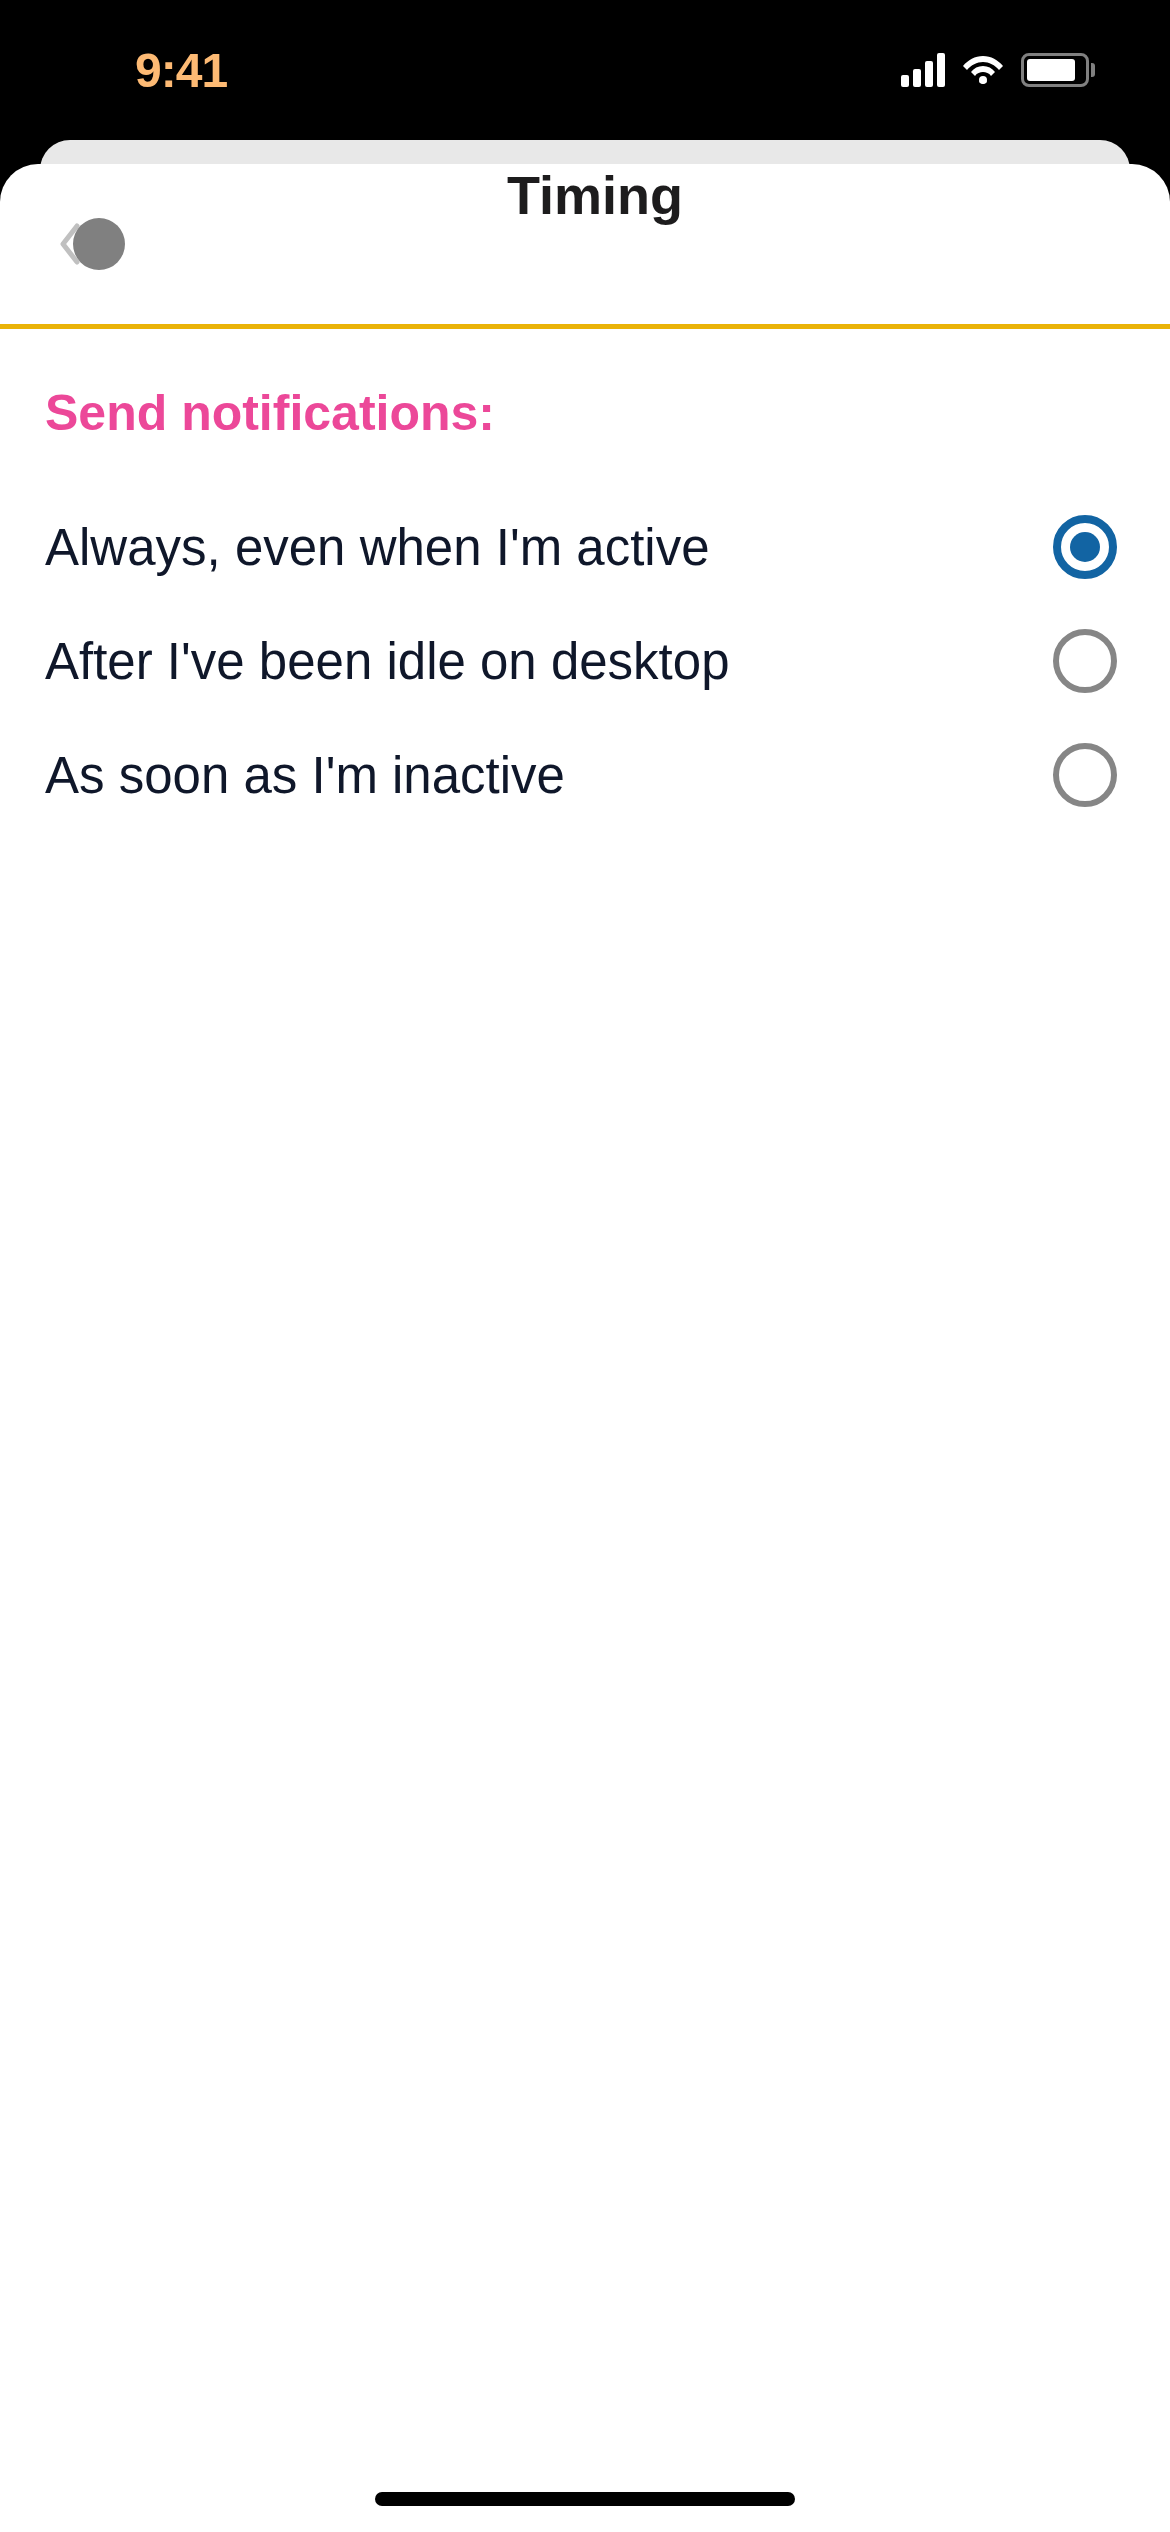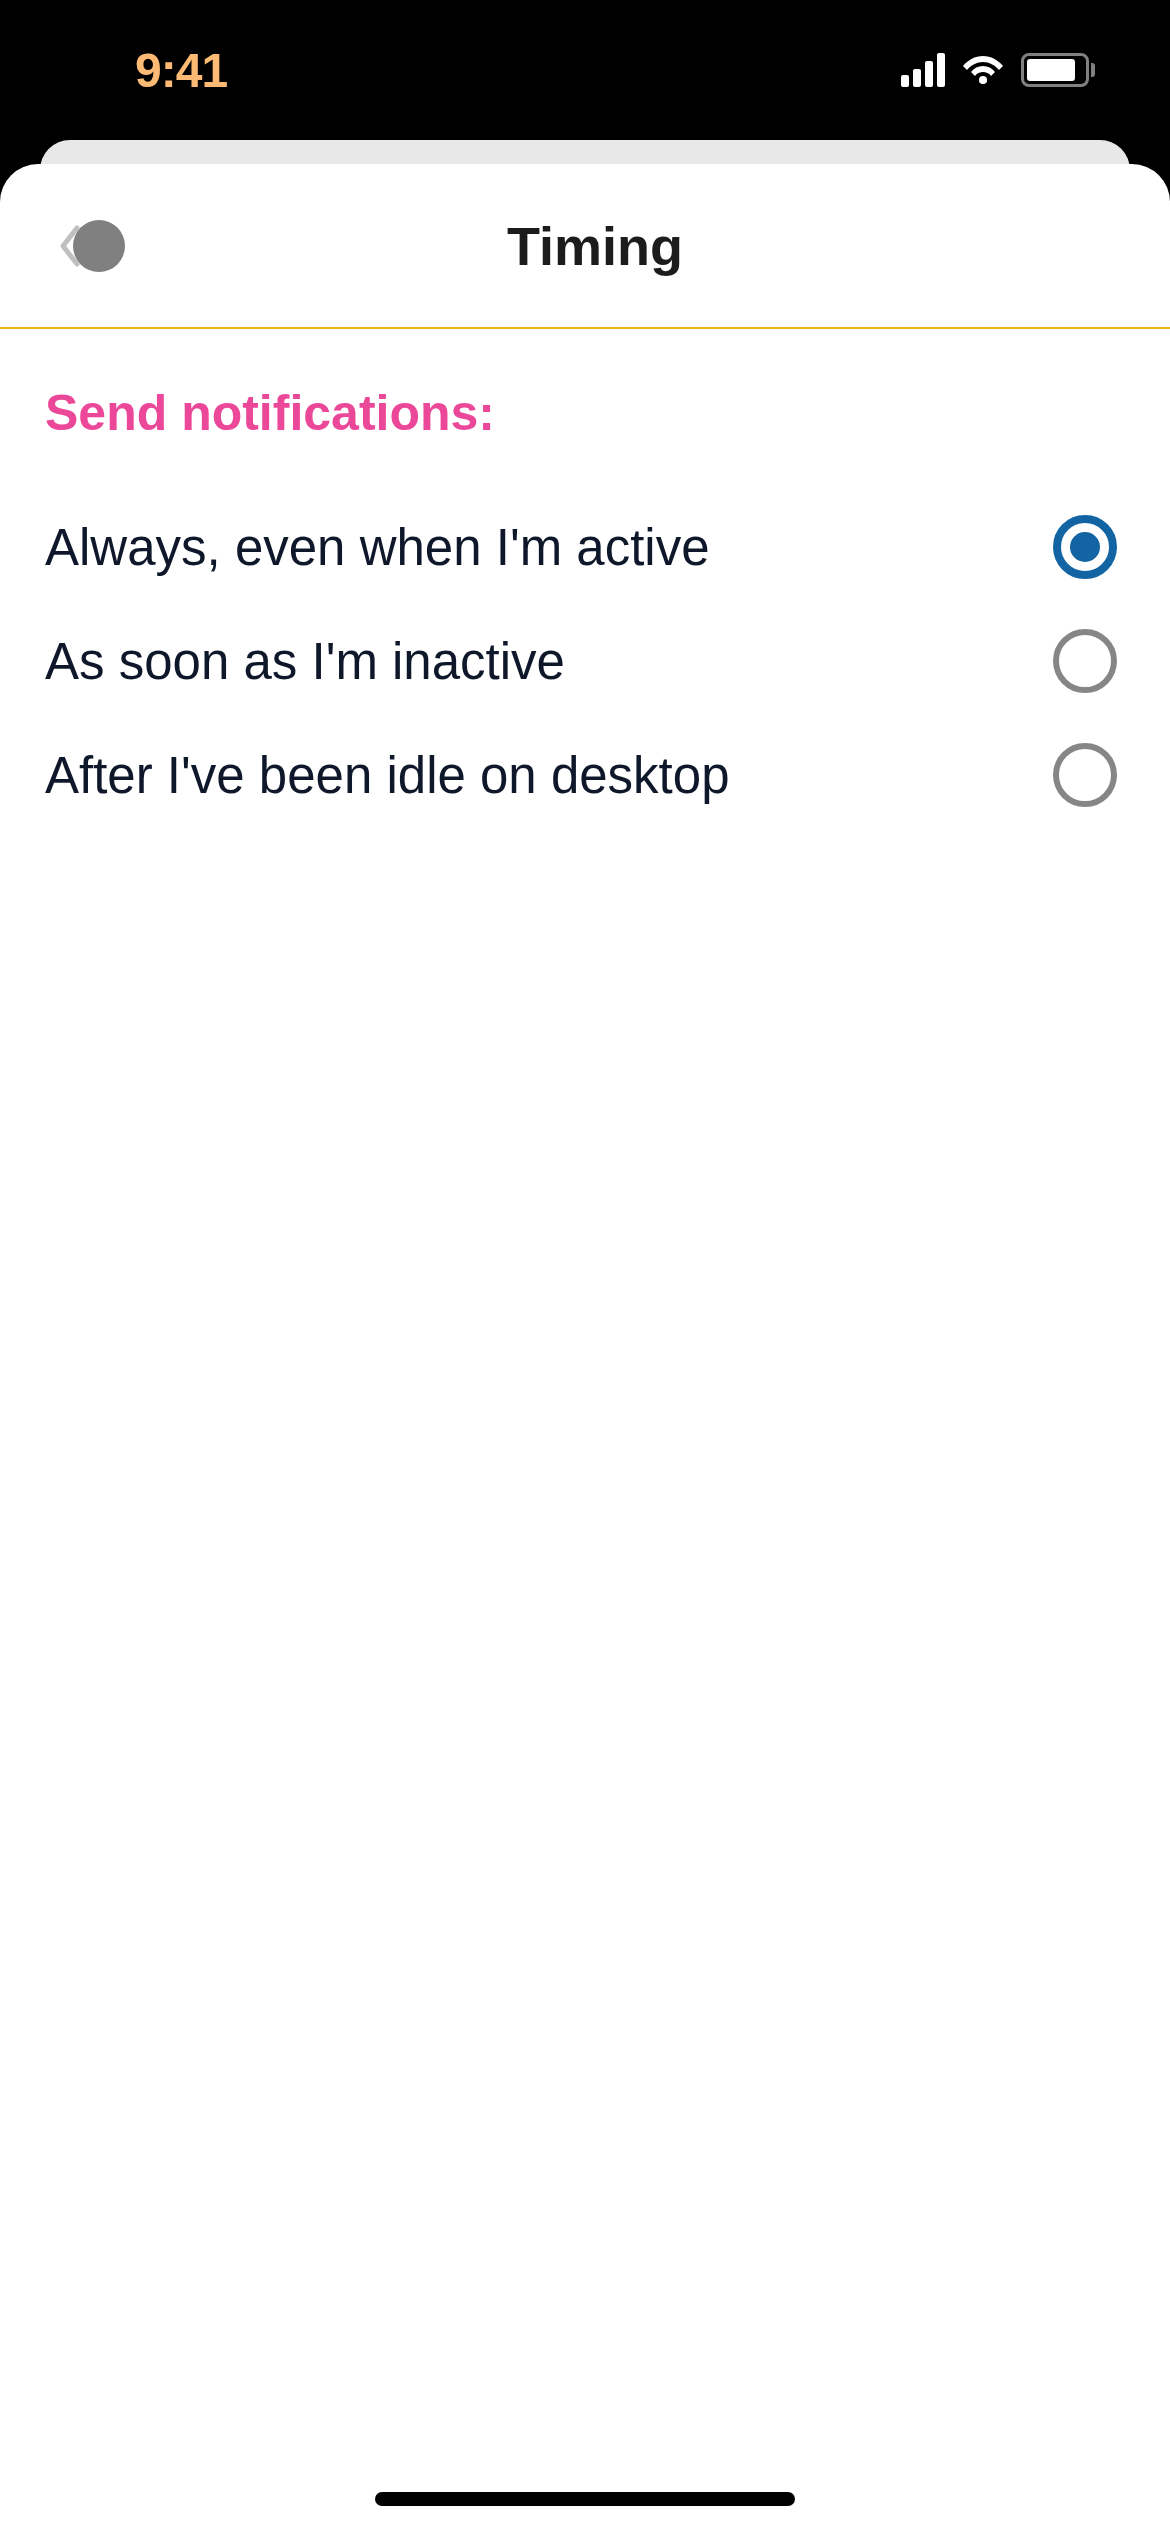--- a/index.html
+++ b/index.html
@@ -118,22 +118,21 @@
       bottom: 0;
       background: #ffffff;
       border-radius: 38px 38px 0 0;
       display: flex;
       flex-direction: column;
     }
     
     .nav-header {
       height: 165px;
       display: flex;
-      align-items: center;
-      border-bottom: 2px solid #eab308;
+      border-bottom: 5px solid #eab308;
       position: relative;
       padding-left: 20px;
     }
     
     .back-button {
       position: absolute;
       left: 55px;
       top: 50%;
       transform: translateY(-50%);
       display: flex;
@@ -270,25 +269,25 @@
 
     <div class="content">
       <div class="section-label">Send notifications:</div>
 
       <div class="option-row">
         <div class="option-label">Always, even when I'm active</div>
         <div class="radio radio-selected"></div>
       </div>
 
       <div class="option-row">
+        <div class="option-label">After I've been idle on desktop</div>
+        <div class="radio radio-unselected"></div>
+      </div>
+
+      <div class="option-row">
         <div class="option-label">As soon as I'm inactive</div>
-        <div class="radio radio-unselected"></div>
-      </div>
-
-      <div class="option-row">
-        <div class="option-label">After I've been idle on desktop</div>
         <div class="radio radio-unselected"></div>
       </div>
     </div>
 
     <div class="home-indicator"></div>
   </div>
 </div>
 
 </body></html>

